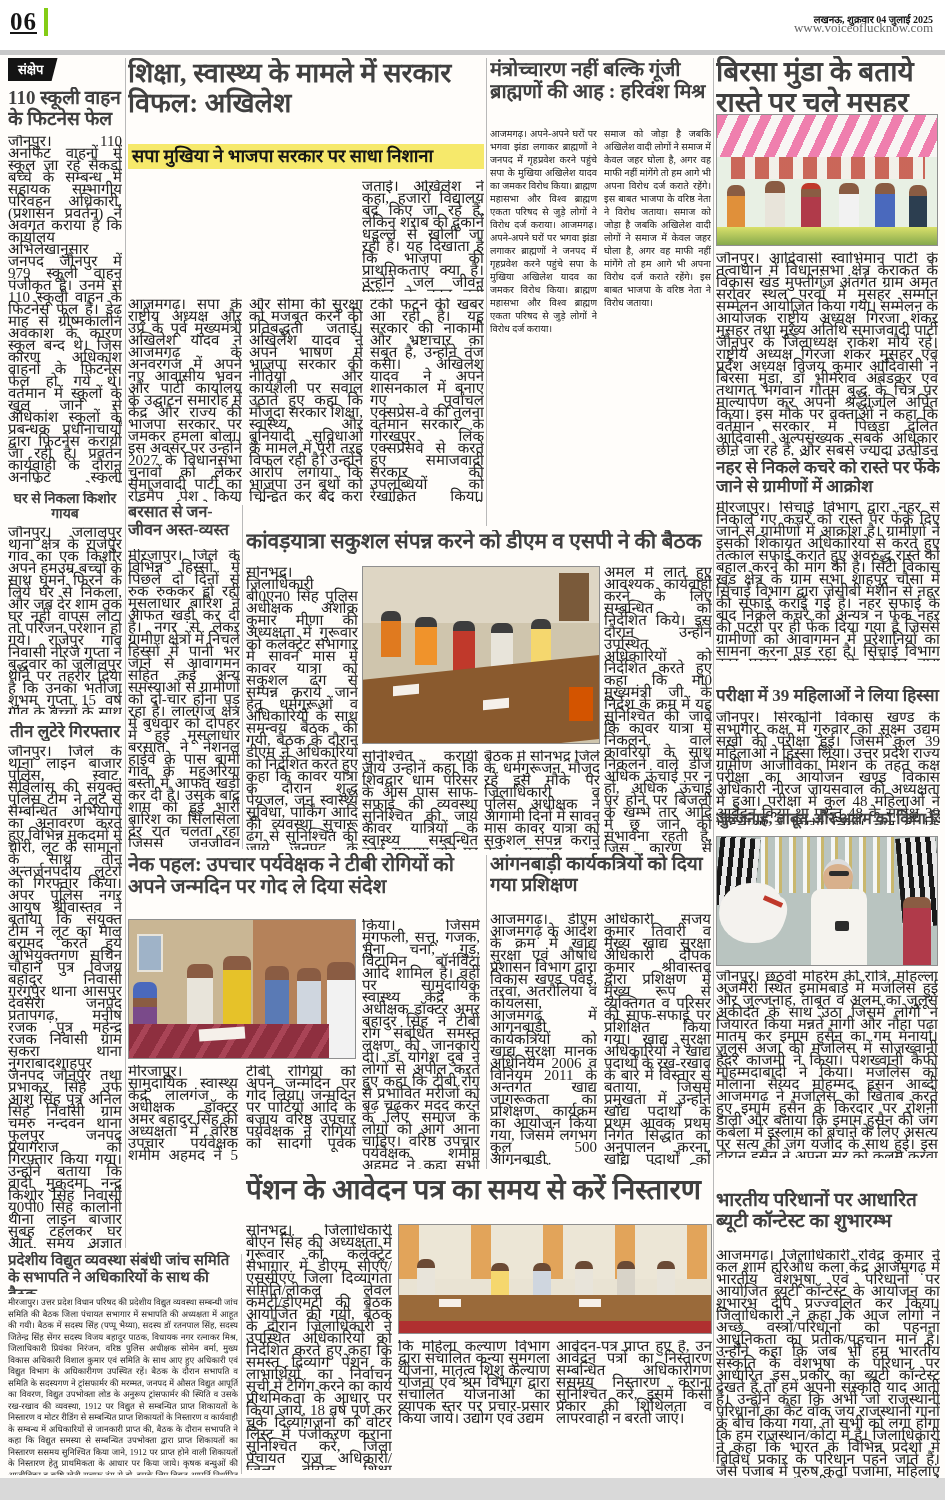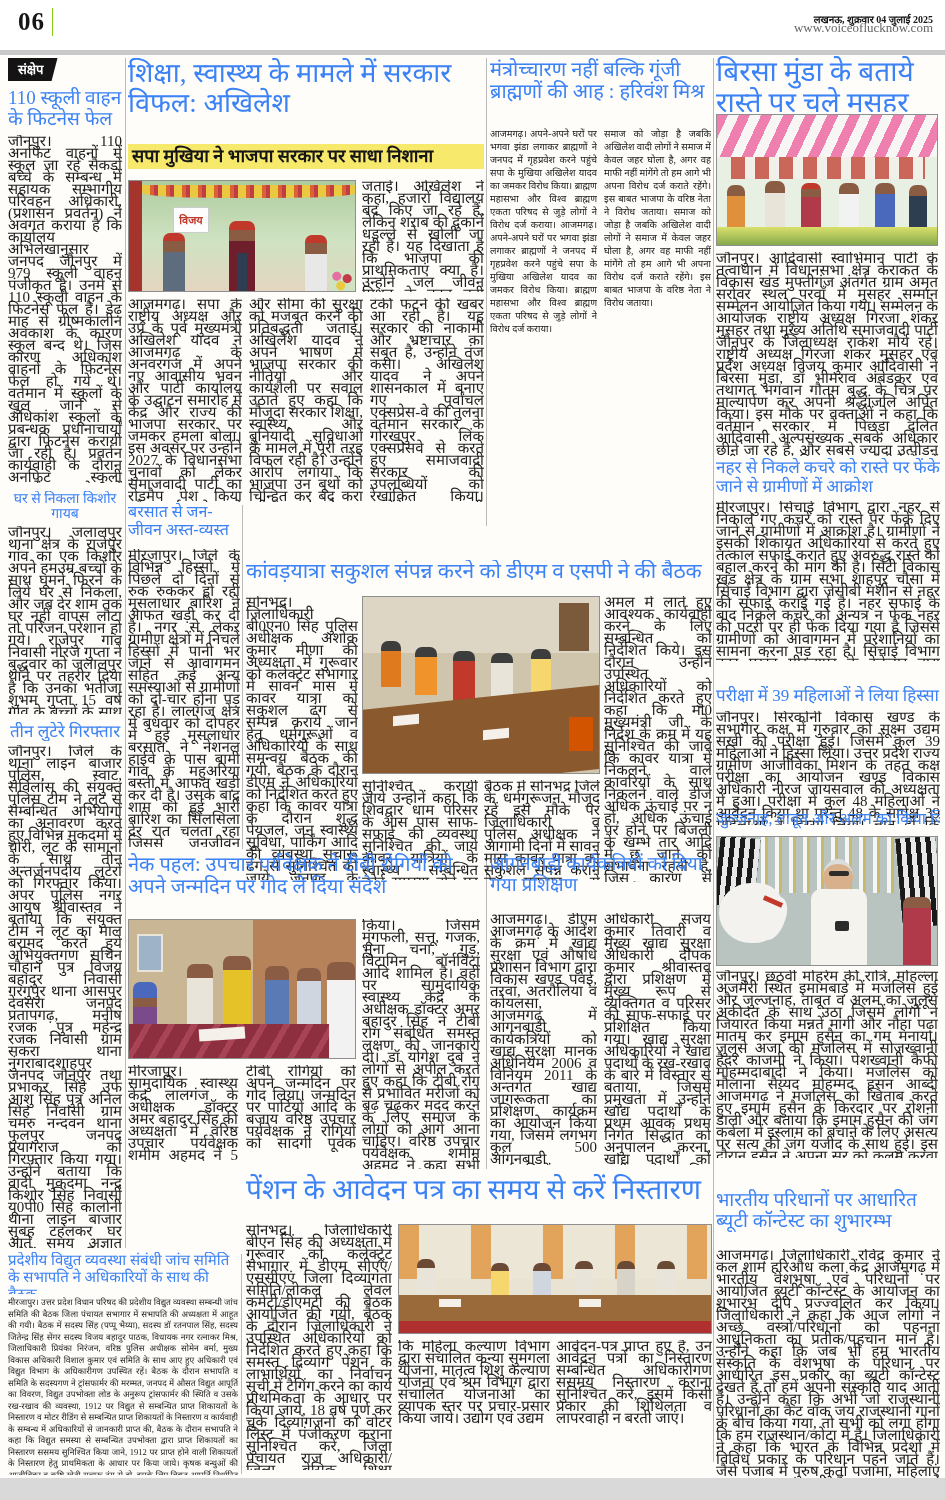--- a/index.html
+++ b/index.html
@@ -1,32 +1,32 @@
 <!DOCTYPE html>
 <html><head>
 <meta charset="utf-8">
 <style>
   html,body{margin:0;padding:0;background:#e9e9e9;}
   .page{position:relative;width:945px;height:1500px;background:#fffdfa;overflow:hidden;
         font-family:"Liberation Serif","DejaVu Sans",serif;color:#151515;}
   
   .hdr{position:absolute;left:0;top:0;width:945px;height:50px;background:#fff;}
-  .pagenum{position:absolute;left:16px;top:8px;font-size:25px;font-weight:bold;
-           border-right:1px solid #84cc16;padding:0 7px 0 2px;letter-spacing:1px;}
+  .pagenum{position:absolute;left:8px;top:8px;font-size:25px;font-weight:bold;
+           border-right:4px solid #84cc16;padding:0 7px 0 2px;letter-spacing:1px;text-decoration:underline;}
   .masthead{position:absolute;left:58px;top:9px;font-size:24px;font-weight:bold;white-space:nowrap;}
   .masthead .grey{color:#8d8d8d;}
   .regionline{position:absolute;left:272px;top:8px;width:420px;text-align:center;
               font-size:25px;font-weight:bold;white-space:nowrap;overflow:hidden;}
   .dateline{position:absolute;right:12px;top:12px;font-size:10px;font-weight:bold;text-align:right;}
   .website{position:absolute;right:12px;top:20px;font-size:13px;color:#666;text-align:left;}
   .hdr-rule{position:absolute;left:0;top:50px;width:945px;height:5px;background:#c8c8c8;}
   
   .art{position:absolute;overflow:hidden;}
   .bt{font-size:15px;line-height:12px;text-align:justify;overflow:hidden;color:#1c1c1c;}
-  .hl{font-weight:normal;line-height:1.12;color:#3b82f6;overflow:hidden;}
+  .hl{font-weight:bold;line-height:1.12;color:#404040;overflow:hidden;}
   .sep{position:absolute;width:1px;background:#b9b9b9;}
   .badge{display:inline-block;background:#141414;color:#fff;font-size:13px;font-weight:bold;
          padding:2px 14px 3px 10px;clip-path:polygon(0 0,100% 0,88% 100%,0 100%);}
   .cols{display:flex;gap:7px;}
   .cols>div{flex:1;}
   .subhead{background:#f6e96b;font-size:18px;font-weight:bold;padding:1px 4px;line-height:1.25;
            white-space:nowrap;overflow:hidden;}
   .photo{position:absolute;overflow:hidden;border:1px solid #8f8f8f;box-sizing:border-box;}
   .photo div{position:absolute;}
   .fig{border-radius:7px 7px 0 0;}
@@ -58,30 +58,20 @@
     <div class="hl" style="font-size:14px;margin-top:8px;text-align:center;">घर से निकला किशोर गायब</div>
     <div class="bt" style="margin-top:4px;height:188px;">जौनपुर। जलालपुर थाना क्षेत्र के राजेपुर गांव का एक किशोर अपने हमउम्र बच्चों के साथ घूमने फिरने के लिये घर से निकला, और जब देर शाम तक घर नहीं वापस लौटा तो परिजन परेशान हो गये। राजेपुर गांव निवासी नीरज गुप्ता ने बुद्धवार को जलालपुर थाने पर तहरीर दिया है कि उनका भतीजा शुभम गुप्ता 15 वर्ष गांव के बच्चों के साथ मंगलवार को घर से घुमने फिरने के लिये निकला था। काफी खोजबीन के बाद जब उसका कहीं पर पता नहीं चला तो उसकी रिपोर्ट थाने पर दर्ज करवाई गयी। पुलिस ने बताया कि परिजन की तहरीर पर केस दर्ज कर आवश्यक कार्यवाही की जा रही है।</div>
     <div class="hl" style="font-size:17px;margin-top:8px;text-align:center;">तीन लुटेरे गिरफ्तार</div>
     <div class="bt" style="margin-top:4px;height:560px;">जौनपुर। जिले के थाना लाइन बाजार पुलिस, स्वाट, सर्विलांस की संयुक्त पुलिस टीम ने लूट से सम्बन्धित अभियोगों का अनावरण करते हुए विभिन्न मुकदमों में चोरी, लूट के सामानों के साथ तीन अन्तर्जनपदीय लुटेरों को गिरफ्तार किया। अपर पुलिस नगर आयुष श्रीवास्तव ने बताया कि संयुक्त टीम ने लूट का माल बरामद करते हुये अभियुक्तगण सचिन चौहान पुत्र विजय बहादुर निवासी गरगुपुर थाना आसपुर देवसरा जनपद प्रतापगढ़, मनीष रजक पुत्र महेन्द्र रजक निवासी ग्राम सकरा थाना नुंगराबादशाहपुर जनपद जौनपुर तथा प्रभाकर सिंह उर्फ आशु सिंह पुत्र अनिल सिंह निवासी ग्राम चमरु नन्दवन थाना फुलपुर जनपद प्रयागराज को गिरफ्तार किया गया। उन्होंने बताया कि वादी मुकदमा नन्द किशोर सिंह निवासी यू0पी0 सिंह कालोनी थाना लाइन बाजार सुबह टहलकर घर आते समय अज्ञात लुटेरों द्वारा पिस्टल दिखाकर वादी की सोने की अंगूठी व चेन लूट लेने के संबंध में दी तहरीर पर धारा 309(4) बीएनएस बनाम दो अज्ञात अभियुक्त के पंजीकृत हुआ था। वादिनी श्रीमती ज्योति शुक्ला पत्नी राहुल शुक्ला निवासी देवनहरी थाना थरवई जनपद प्रयागराज द्वारा वादिनी के गले से सोने की चेन छीन कर भाग जाने के सम्बन्ध में दी गई तहरीर में पंजीकृत हुआ था। वादिनी श्रीमती पुष्पा पटेल पत्नी मुकेश सिंह निवासी ग्राम तुलापुर थाना दीनापार जनपद आजमगढ़ द्वारा वादिनी की सोने की चेन छीनकर भाग जाने पर मुकदमा हुआ था। थाना लाइन बाजार क्षेत्रान्तर्गत यू0पी0 सिंह कालोनी के पास पिस्टल सटाकर लूट करने वाले बदमाश पालपुर तिराहा पर सोना बेचने-खरीदने की बात कर रहे हैं। उक्त सूचना पर पुलिस टीम ने बदमाशों को पकड़ लिया।</div>
   </div>
 
   <div class="art" style="left:128px;top:58px;width:356px;height:446px;">
     <div class="hl" style="font-size:27px;height:86px;">शिक्षा, स्वास्थ्य के मामले में सरकार विफल: अखिलेश</div>
     <div class="subhead">सपा मुखिया ने भाजपा सरकार पर साधा निशाना</div>
 
-    <div class="photo" style="position:absolute;left:0;top:122px;width:228px;height:112px;background:linear-gradient(180deg,#aecb9e,#cfe3c2 55%,#e4d5c0);">
-      <div style="left:0;top:0;width:13px;height:112px;background:#a4342c;"></div>
-      <div style="left:13px;top:4px;width:215px;height:13px;background:repeating-linear-gradient(90deg,#e8c93f 0 8px,#d8642f 8px 12px,#c23b48 12px 16px);border-radius:0 0 40% 40%;"></div>
-      <div class="fig" style="left:34px;top:52px;width:22px;height:60px;background:linear-gradient(180deg,#c0392b 0 14%,#8a5c43 14% 32%,#5d6d7e 32% 100%);"></div>
-      <div class="fig" style="left:100px;top:40px;width:26px;height:72px;background:linear-gradient(180deg,#c0392b 0 12%,#8a5c43 12% 28%,#6e1f2b 28% 100%);"></div>
-      <div style="left:108px;top:72px;width:10px;height:40px;background:#2c3e50;"></div>
-      <div class="fig" style="left:176px;top:54px;width:22px;height:58px;background:linear-gradient(180deg,#c0392b 0 14%,#8a5c43 14% 32%,#e8e8e8 32% 100%);"></div>
-      <div style="left:44px;top:26px;width:34px;height:24px;background:#fdfdfd;border:1px solid #ccc;color:#c0392b;font-size:11px;font-weight:bold;text-align:center;line-height:24px;">विजय</div>
-      <div style="left:200px;top:88px;width:26px;height:24px;background:radial-gradient(circle at 30% 30%,#e56fa0 4px,transparent 5px),radial-gradient(circle at 70% 40%,#c23b48 4px,transparent 5px),radial-gradient(circle at 45% 70%,#e8c93f 4px,transparent 5px),#cfe3c2;"></div>
-    </div>
     <div class="bt" style="position:absolute;left:234px;top:122px;width:122px;height:112px;">जताई। अखिलेश ने कहा, हजारों विद्यालय बंद किए जा रहे हैं, लेकिन शराब की दुकानें धड़ल्ले से खोली जा रही हैं। यह दिखाता है कि भाजपा की प्राथमिकताएं क्या हैं। उन्होंने जल जीवन मिशन के तहत बनी पानी की टंकियों की गुणवत्ता पर भी सवाल उठाए, कहा कि आए दिन किसी न किसी जिले से पानी की</div>
     <div class="cols" style="position:absolute;left:0;top:240px;width:356px;height:204px;">
       <div class="bt" style="height:204px;">आजमगढ़। सपा के राष्ट्रीय अध्यक्ष और उप्र के पूर्व मुख्यमंत्री अखिलेश यादव ने आजमगढ़ के अनवरगंज में अपने नए आवासीय भवन और पार्टी कार्यालय के उद्घाटन समारोह में केंद्र और राज्य की भाजपा सरकार पर जमकर हमला बोला। इस अवसर पर उन्होंने 2027 के विधानसभा चुनावों को लेकर समाजवादी पार्टी का रोडमैप पेश किया और कई बड़े वादे किए, जिनमें हर परिवार को 300 यूनिट मुफ्त बिजली, युवाओं को आईपैड, और महिलाओं को 3000 रुपये मासिक समाजवादी पेंशन देने की घोषणा शामिल है। इसके अलावा, उन्होंने केंद्र की अग्निवीर योजना को समाप्त करने</div>
       <div class="bt" style="height:204px;">और सीमा की सुरक्षा को मजबूत करने की प्रतिबद्धता जताई। अखिलेश यादव ने अपने भाषण में भाजपा सरकार की नीतियों और कार्यशैली पर सवाल उठाते हुए कहा कि मौजूदा सरकार शिक्षा, स्वास्थ्य, और बुनियादी सुविधाओं के मामले में पूरी तरह विफल रही है। उन्होंने आरोप लगाया कि भाजपा उन बूथों को चिन्हित कर बंद करा रही है, जहां उसे हाल के चुनावों में हार का सामना करना पड़ा था। उन्होंने कहा, भाजपा लोकतंत्र को कमजोर करने का काम कर रही है। जहां उन्हें वोट नहीं मिले, वहां बूथ बंद किए जा रहे हैं। उन्होंने शिक्षा के क्षेत्र में हो रही अनदेखी पर भी गहरी चिंता</div>
       <div class="bt" style="height:204px;">टंकी फटने की खबर आ रही है। यह सरकार की नाकामी और भ्रष्टाचार का सबूत है, उन्होंने तंज कसा। अखिलेश यादव ने अपने शासनकाल में बनाए गए पूर्वांचल एक्सप्रेस-वे की तुलना वर्तमान सरकार के गोरखपुर लिंक एक्सप्रेसवे से करते हुए समाजवादी सरकार की उपलब्धियों को रेखांकित किया। उन्होंने कहा, हमारी सरकार ने छह लेन की सड़कें बनाईं, जो गुणवत्ता और सुरक्षा के मामले में बेहतर थीं। लेकिन आज की सरकार केवल प्रचार में व्यस्त है, काम में नहीं। अखिलेश ने भाजपा पर आरक्षण और धर्मनिरपेक्षता के मुद्दे पर दोगली नीति अपनाने का गंभीर आरोप लगाया।</div>
     </div>
   </div>
 
   <div class="art" style="left:490px;top:58px;width:221px;height:468px;">
     <div class="hl" style="font-size:20px;height:64px;">मंत्रोच्चारण नहीं बल्कि गूंजी ब्राह्मणों की आह : हरिवंश मिश्र</div>
@@ -111,21 +101,21 @@
       <div style="left:0;top:112px;width:222px;height:20px;background:linear-gradient(180deg,#d9e06a,#7da34a);"></div>
     </div>
     <div class="bt" style="position:absolute;left:0;top:196px;width:222px;height:204px;">जौनपुर। आदिवासी स्वाभिमान पार्टी के तत्वाधान में विधानसभा क्षेत्र केराकत के विकास खंड मुफ्तीगंज अंतर्गत ग्राम अमृत सरोवर स्थल परवाँ में मुसहर सम्मान सम्मेलन आयोजित किया गया। सम्मेलन के आयोजक राष्ट्रीय अध्यक्ष गिरजा शंकर मुसहर तथा मुख्य अतिथि समाजवादी पार्टी जौनपुर के जिलाध्यक्ष राकेश मौर्य रहे। राष्ट्रीय अध्यक्ष गिरजा शंकर मुसहर एवं प्रदेश अध्यक्ष विजय कुमार आदिवासी ने बिरसा मुंडा, डॉ भीमराव अंबेडकर एवं तथागत भगवान गौतम बुद्ध के चित्र पर माल्यार्पण कर अपनी श्रद्धांजलि अर्पित किया। इस मौके पर वक्ताओं ने कहा कि वर्तमान सरकार में पिछड़ा दलित आदिवासी अल्पसंख्यक सबके अधिकार छीने जा रहे हैं, और सबसे ज्यादा उत्पीड़न इसी समाज का किया जा रहा है ऐसे में हमें भगवान बिरसा मुंडा के बताए रास्ते पर चलकर ही आदिवासी, मुसहर समाज का मान सम्मान एवं अधिकार पाया जा सकता है। कहा कि अपना हक, अधिकार और सम्मान बचाने के लिए आदिवासी मुसहर, समाज को एकजुट और संगठित हो समाजवादी पार्टी के पीडीए आंदोलन को मजबूत करना पड़ेगा। हरिकेश यादव, डॉ ए के यादव, अशोक आदिवासी, अशोक आदिवासी, राजकुमार आदिवासी, तहसीलदार आदिवासी, कौशल्या आदिवासी, मंजू आदिवासी, शांति आदिवासी, श्रीकांत निराला, रामदरश आदिवासी सुरेन्द्र आदिवासी आदि मौजूद रहे।</div>
   </div>
 
   <div class="art" style="left:128px;top:503px;width:112px;height:348px;">
     <div class="hl" style="font-size:16px;height:42px;">बरसात से जन-जीवन अस्त-व्यस्त</div>
     <div class="bt" style="margin-top:4px;height:298px;">मीरजापुर। जिले के विभिन्न हिस्सों में पिछले दो दिनों से रुक रुककर हो रही मूसलाधार बारिश ने आफत खड़ी कर दी है। नगर से लेकर ग्रामीण क्षेत्रों में निचले हिस्सों में पानी भर जाने से आवागमन सहित कई अन्य समस्याओं से ग्रामीणों को दो-चार होना पड़ रहा है। लालगंज क्षेत्र में बुधवार को दोपहर में हुई मूसलाधार बरसात ने नेशनल हाईवे के पास बामी गांव के महुअरिया बस्ती में आफत खड़ी कर दी है। उसके बाद शाम को हुई भारी बारिश का सिलसिला देर रात चलता रहा जिससे जनजीवन अस्त-व्यस्त हो गया है। आधा दर्जन से अधिक लोगों के घरों में पानी भर गया है। लोगों को रात में दूसरे के घरों में शरण लेना पड़ा। बारिश का पानी निकासी का रास्ता जाम होने पूरे महुअरिया बस्ती में पानी भर गया है। वहीं वज्रपात से बिजली की आपूर्ति प्रभावित हुई और बामी, गंगहरा आदि आधा दर्जन गांवों में फ्यूज उड़ गए जिससे अंधेरा बना रहा। घरों में पानी भरने की जानकारी एसडीएम लालगंज को दे दी गई थी।</div>
   </div>
 
-  <div class="art" style="left:246px;top:560px;width:466px;height:322px;">
+  <div class="art" style="left:246px;top:530px;width:466px;height:322px;">
     <div class="hl" style="font-size:21px;white-space:nowrap;height:32px;">कांवड़यात्रा सकुशल संपन्न करने को डीएम व एसपी ने की बैठक</div>
     <div class="bt" style="position:absolute;left:0;top:36px;width:112px;height:284px;">सोनभद्र। जिलाधिकारी बी0एन0 सिंह पुलिस अधीक्षक अशोक कुमार मीणा की अध्यक्षता में गुरूवार को कलेक्ट्रेट सभागार में सावन मास में कावर यात्रा को सकुशल ढंग से सम्पन्न कराये जाने हेतु धर्मगुरूओं व अधिकारियों के साथ समन्वय बैठक की गयी, बैठक के दौरान डीएम ने अधिकारियों को निर्देशित करते हुए कहा कि कावर यात्रा के दौरान शुद्ध पेयजल, जन स्वास्थ्य सुविधा, पार्किंग आदि की व्यवस्था सुचारू ढंग से सुनिश्चित की जाये जनपद के प्रमुख धार्मिक स्थलों पर जहाँ पर कावर यात्रियों द्वारा जलाभिषेक किया जाता है वहाँ पर साफ-सफाई व्यवस्था के साथ ही विद्युत आपूर्ति निर्धारित स्टोर के अनुरूप सुनिश्चित की जाये उन्होने कहा कि विजयगढ़ किले पर सोलर लाईट लगाने का कार्य चल रहा है शीघ्र ही वहा पर पुलिस प्रशासन द्वारा सीसीटीवी कैमरे लगाये जायेंगें। जिला पंचायत विभाग द्वारा वहा पर विद्युत आपूर्ति की व्यवस्था सुनिश्चित करायी जायेगी नगर पालिका परिषद द्वारा साफ-सफाई की व्यवस्था</div>
     <div class="photo" style="position:absolute;left:116px;top:36px;width:238px;height:178px;background:#cfc5ad;">
       <div style="left:0;top:0;width:238px;height:56px;background:#ded6c4;"></div>
       <div style="left:196px;top:6px;width:30px;height:48px;background:#7a5a3a;"></div>
       <div class="fig" style="left:18px;top:44px;width:20px;height:46px;background:linear-gradient(180deg,#3d3d3d 0 22%,#e07a1f 22% 100%);"></div>
       <div class="fig" style="left:52px;top:50px;width:22px;height:48px;background:linear-gradient(180deg,#3d3d3d 0 20%,#f0932b 20% 100%);"></div>
       <div class="fig" style="left:90px;top:54px;width:22px;height:50px;background:linear-gradient(180deg,#3d3d3d 0 20%,#c0392b 20% 100%);"></div>
       <div class="fig" style="left:128px;top:56px;width:22px;height:50px;background:linear-gradient(180deg,#3d3d3d 0 20%,#e8e4da 20% 100%);"></div>
       <div class="fig" style="left:168px;top:52px;width:20px;height:46px;background:linear-gradient(180deg,#3d3d3d 0 22%,#f5d76e 22% 100%);"></div>

